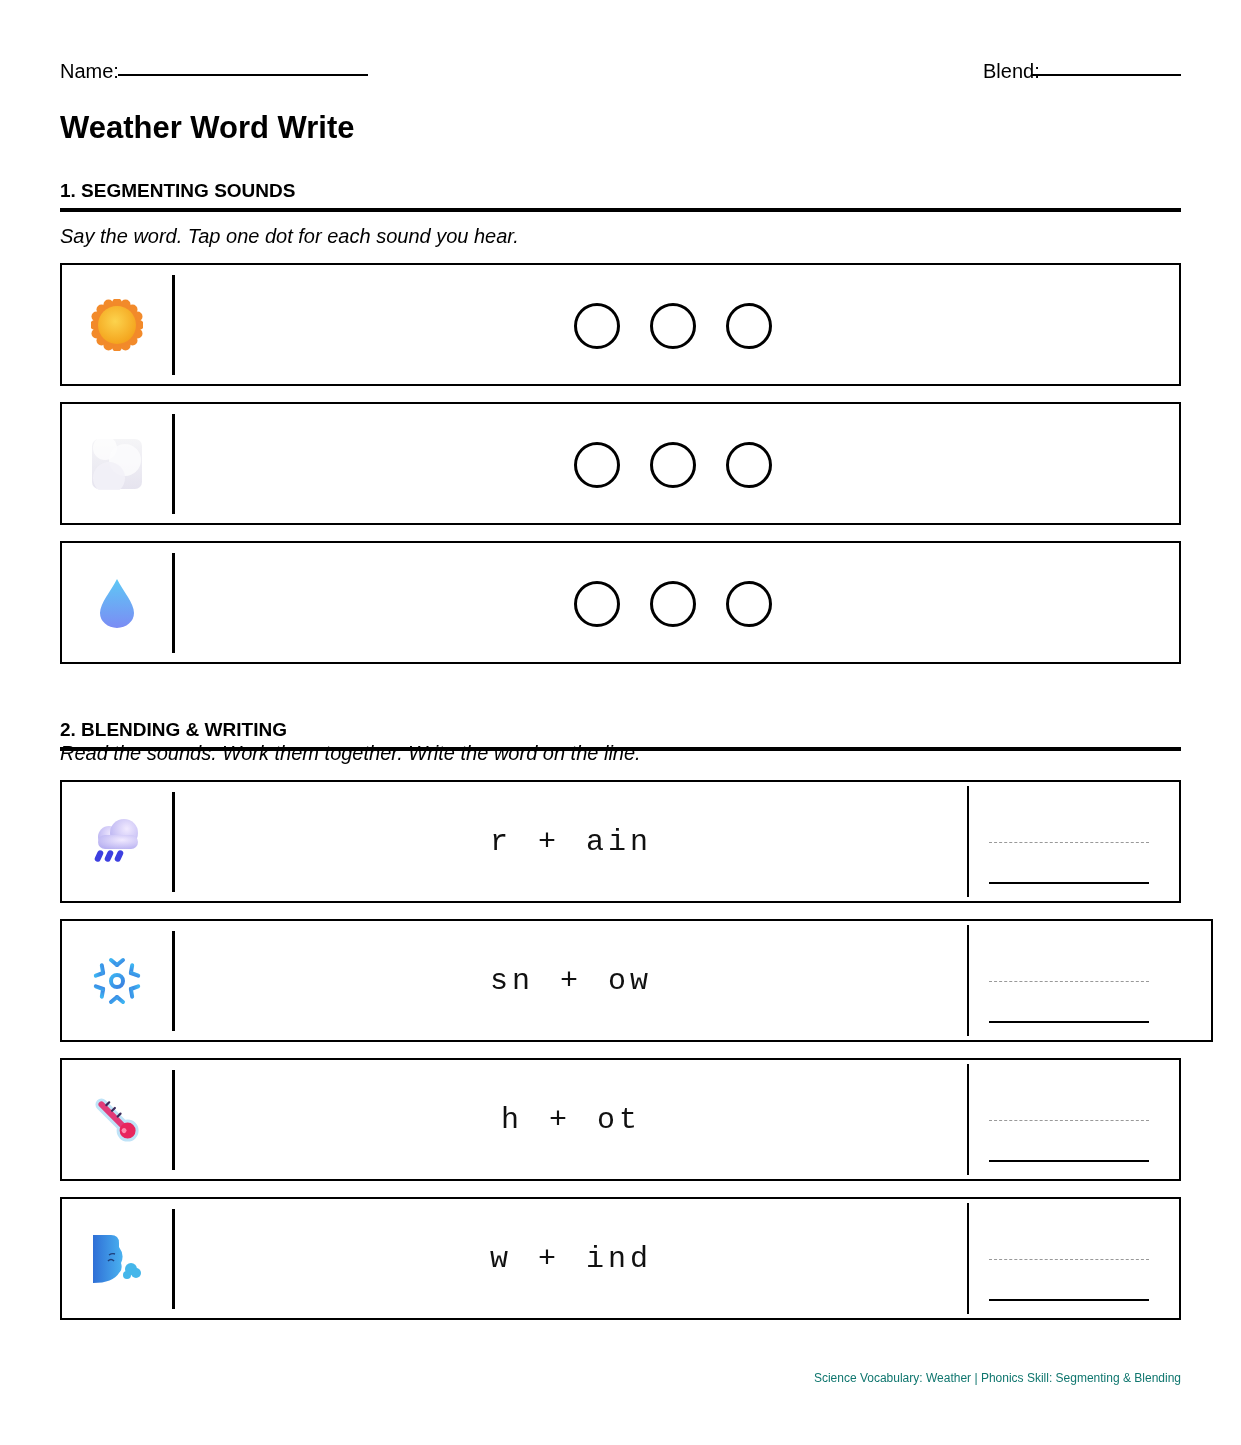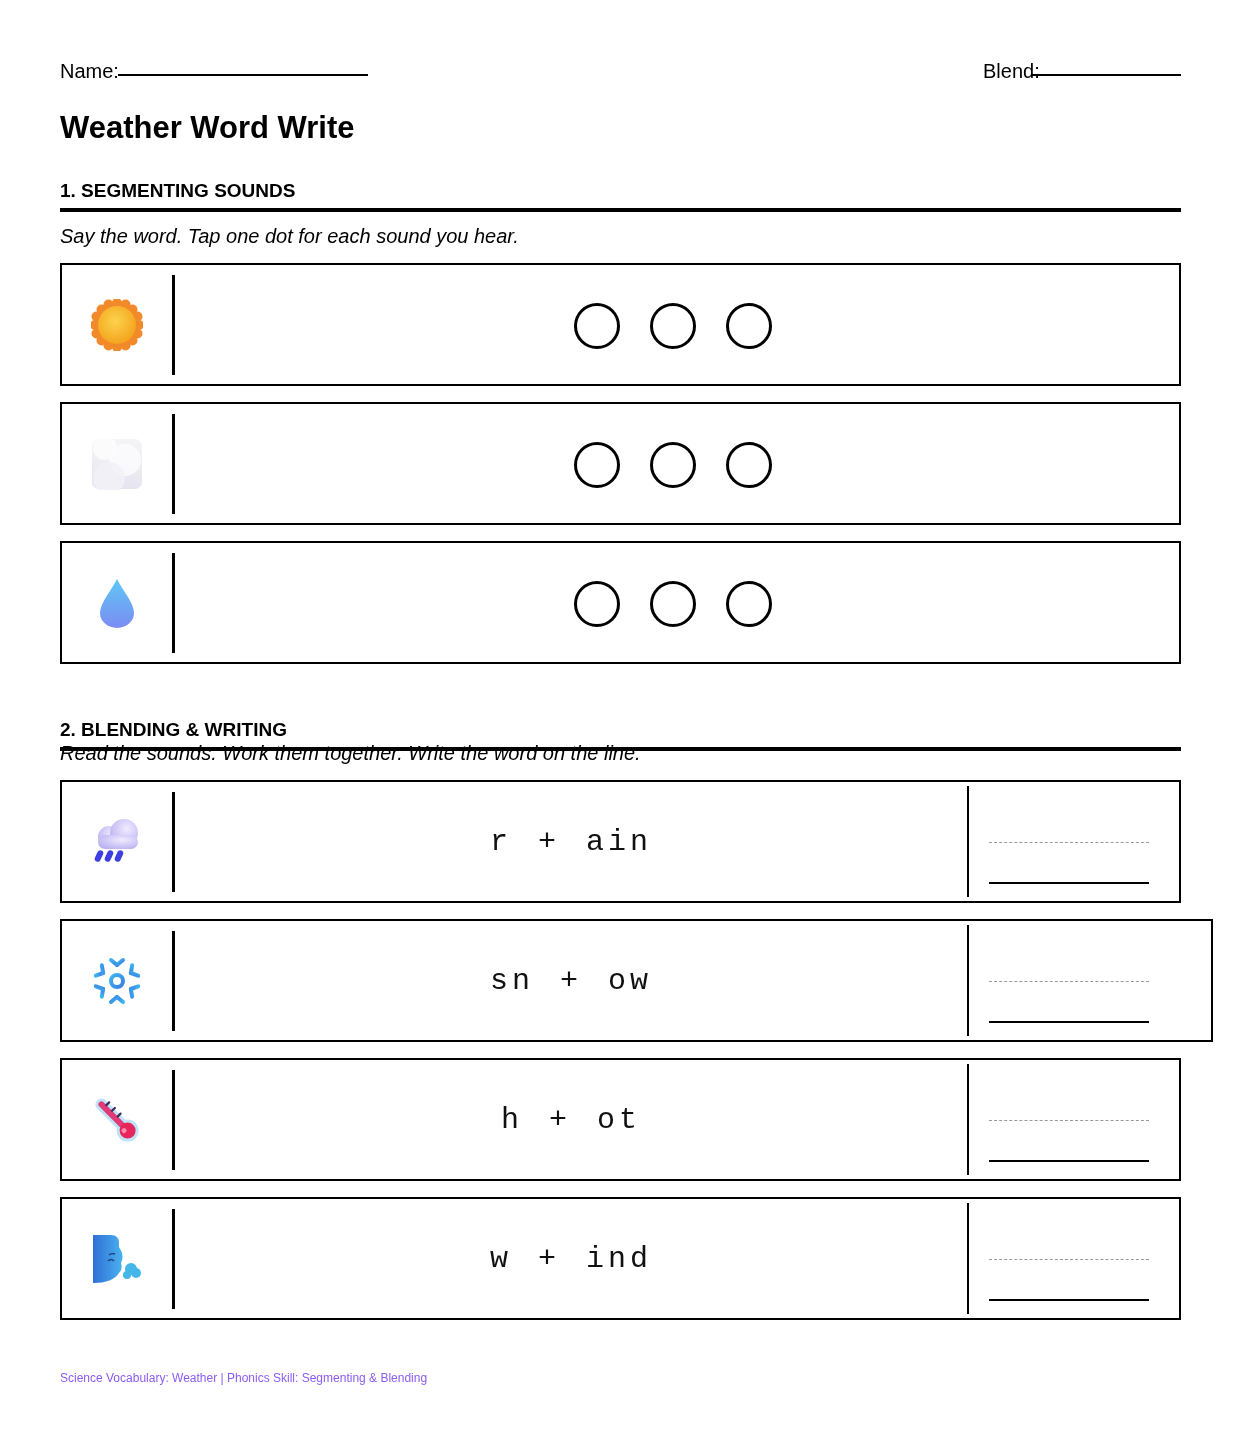--- a/index.html
+++ b/index.html
@@ -17,21 +17,21 @@
   .card .icon-cell { position: absolute; left: 0; top: 0; width: 110px; height: 119px; display: flex; align-items: center; justify-content: center; }
   .card .vdiv { position: absolute; left: 110px; top: 10px; width: 3px; height: 100px; background: #000; }
   .dots { position: absolute; left: 512px; top: 38px; display: flex; gap: 30px; }
   .dot { width: 40px; height: 40px; border: 3px solid #000; border-radius: 50%; box-sizing: content-box; cursor: pointer; }
   .blend { position: absolute; left: 113px; width: 792px; top: 0; height: 119px; display: flex; align-items: center; justify-content: center; font-family: "Liberation Mono", monospace; font-size: 30px; letter-spacing: 4px; white-space: pre; color: #111; }
   .blend .plus { margin: 0 26px; }
   .rdiv { position: absolute; left: 905px; top: 4px; width: 2px; height: 111px; background: #000; }
   .write-area { position: absolute; left: 927px; top: 0; width: 160px; height: 119px; }
   .write-area .dotted { position: absolute; left: 0; top: 60px; width: 160px; border-top: 1px dashed #999; }
   .write-area .solid { position: absolute; left: 0; top: 100px; width: 160px; border-top: 2px solid #000; }
-  .footer { position: absolute; top: 1371px; left: 0; width: 1121px; text-align: left; font-size: 12px; color: #8b5cf6; }
+  .footer { position: absolute; top: 1371px; left: 0; width: 1121px; text-align: right; font-size: 12px; color: #0f766e; }
   svg { display: block; }
 </style>
 </head>
 <body>
 
 <div class="page">
 
   <div class="hdr">
     <span class="name-lbl">Name:</span>
     <div class="name-line"></div>

